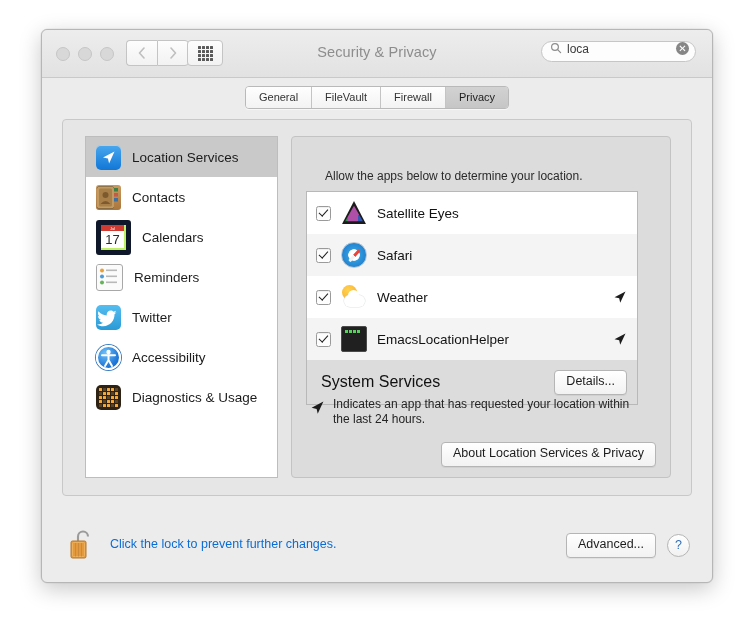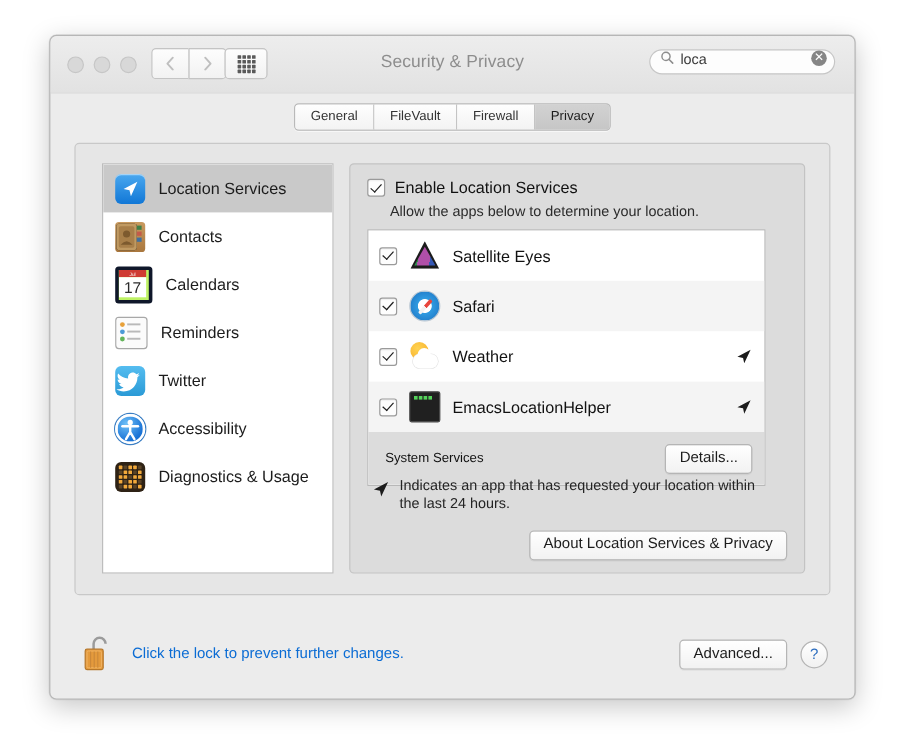--- a/index.html
+++ b/index.html
@@ -214,21 +214,21 @@
     background: linear-gradient(to bottom,#4aa8ef,#1177d6);
     border-radius: 5px;
     box-shadow: inset 0 1px 0 rgba(255,255,255,0.5);
   }
   .ic-contacts {
     background: linear-gradient(to bottom,#c99a5f,#a9773e);
     border-radius: 3px;
   }
   .ic-calendars {
     background: #bef264;
-    border: 3px solid #0f172a;
+    border: 5px solid #0f172a;
     border-radius: 3px;
     overflow: hidden;
   }
   .ic-reminders {
     background: #fbfbfb;
     border: 1px solid #a8a8a8;
     border-radius: 3px;
     overflow: hidden;
   }
   .ic-twitter {
@@ -414,21 +414,21 @@
   #sysservices {
     position: relative;
     height: 44px;
     display: flex;
     align-items: center;
     padding: 0 10px 0 14px;
     background: #dcdcdc;
     box-sizing: border-box;
   }
   #sysservices .lbl {
-    font-size: 11px;
+    font-size: 16px;
     color: #111;
   }
   .btn {
     font-family: "Liberation Sans", sans-serif;
     font-size: 12.5px;
     color: #1c1c1c;
     background: linear-gradient(to bottom,#ffffff,#f2f2f2);
     border: 1px solid #b5b5b5;
     border-radius: 4px;
     padding: 3px 11px 6px;
@@ -670,24 +670,20 @@
               <i class="off"></i>
               <i></i>
           </div>
         </div>
         <div class="lbl">Diagnostics &amp; Usage</div>
       </div>
     </div>
 
     <div id="pane">
 
-      <div id="enable-row">
-        <div class="cbox checked"></div>
-        <div id="enable-label">Enable Location Services</div>
-      </div>
 
       <div id="allow-sub">Allow the apps below to determine your location.</div>
 
       <div id="applist">
 
         <div class="app-row">
           <div class="cbox checked"></div>
           <div class="aico ai-satellite">
               <div class="inner"></div>
             </div>

